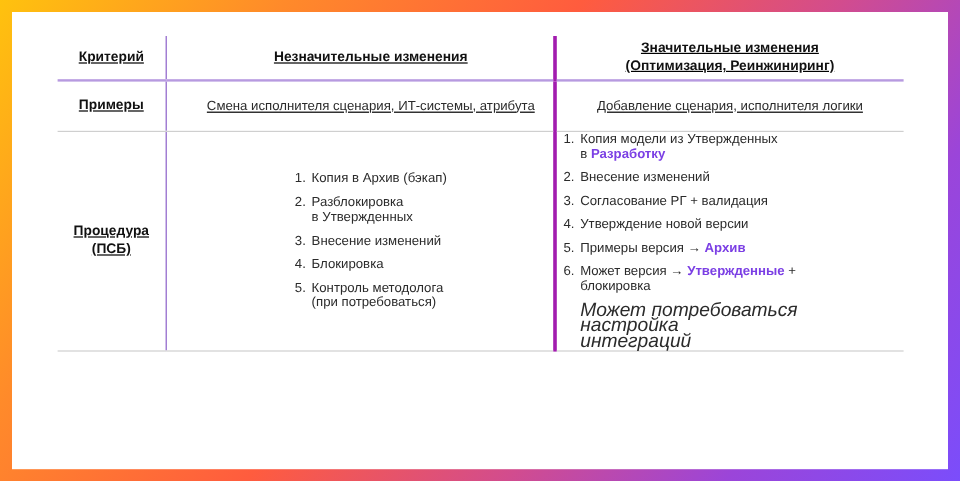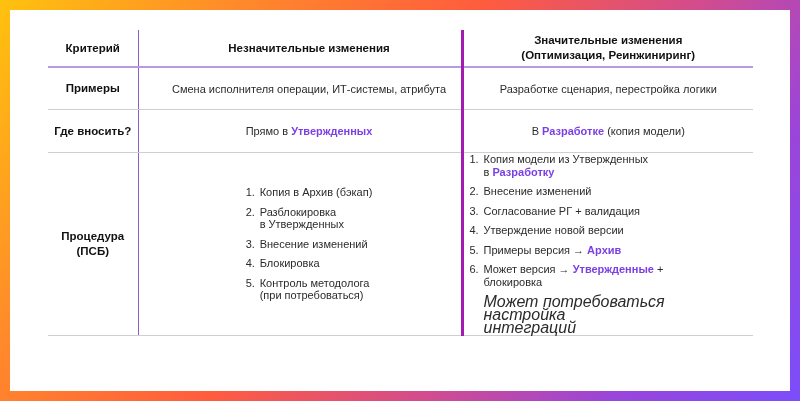--- a/index.html
+++ b/index.html
@@ -10,21 +10,21 @@
   .frame {
     position:absolute; left:0; top:0; width:800px; height:401px;
     background: linear-gradient(125deg, #FFC20E 0%, #FF8A2A 22%, #FF5C3E 45%, #D24C8E 65%, #9B45D9 82%, #7B4DFB 100%);
   }
   .panel {
     position:absolute; left:10px; top:10px; width:780px; height:381px;
     background:#ffffff;
   }
   table {
     position:absolute; left:38px; top:20px; width:705px;
-    border-collapse:collapse; table-layout:fixed;
+    border-collapse:collapse; table-layout:fixed;text-decoration:underline;
   }
   col.c1 { width:90px; }
   col.c2 { width:324px; }
   col.c3 { width:291px; }
   td, th {
     text-align:center; vertical-align:middle;
     font-size:11px; color:#2b2b2b; padding:0 6px;
   }
   th { font-weight:bold; color:#111; font-size:11.5px; height:36px; line-height:15px; }
   td.crit { font-weight:bold; color:#111; font-size:11.5px; line-height:15px; }
@@ -62,33 +62,24 @@
         <th>Критерий</th>
         <th class="c2cell">Незначительные изменения</th>
         <th class="c3cell">
           <span>Значительные изменения</span><br>
           <span>(Оптимизация, Реинжиниринг)</span>
         </th>
       </tr>
 
       <tr class="row r1">
         <td class="crit">Примеры</td>
-        <td class="c2cell">Смена исполнителя операции, ИТ-системы, атрибута</td>
-        <td class="c3cell">Разработке сценария, перестройка логики</td>
+        <td class="c2cell">Смена исполнителя сценария, ИТ-системы, атрибута</td>
+        <td class="c3cell">Добавление сценария, исполнителя логики</td>
       </tr>
 
-      <tr class="row r2">
-        <td class="crit">Где вносить?</td>
-        <td class="c2cell">
-          <span>Прямо в </span><span class="hl">Утвержденных</span>
-        </td>
-        <td class="c3cell">
-          <span>В </span><span class="hl">Разработке</span><span> (копия модели)</span>
-        </td>
-      </tr>
 
       <tr class="row r3">
         <td class="crit">
           <span>Процедура</span><br>
           <span>(ПСБ)</span>
         </td>
         <td class="c2cell">
           <ol>
             <li>
                   <span class="num">1.</span>

